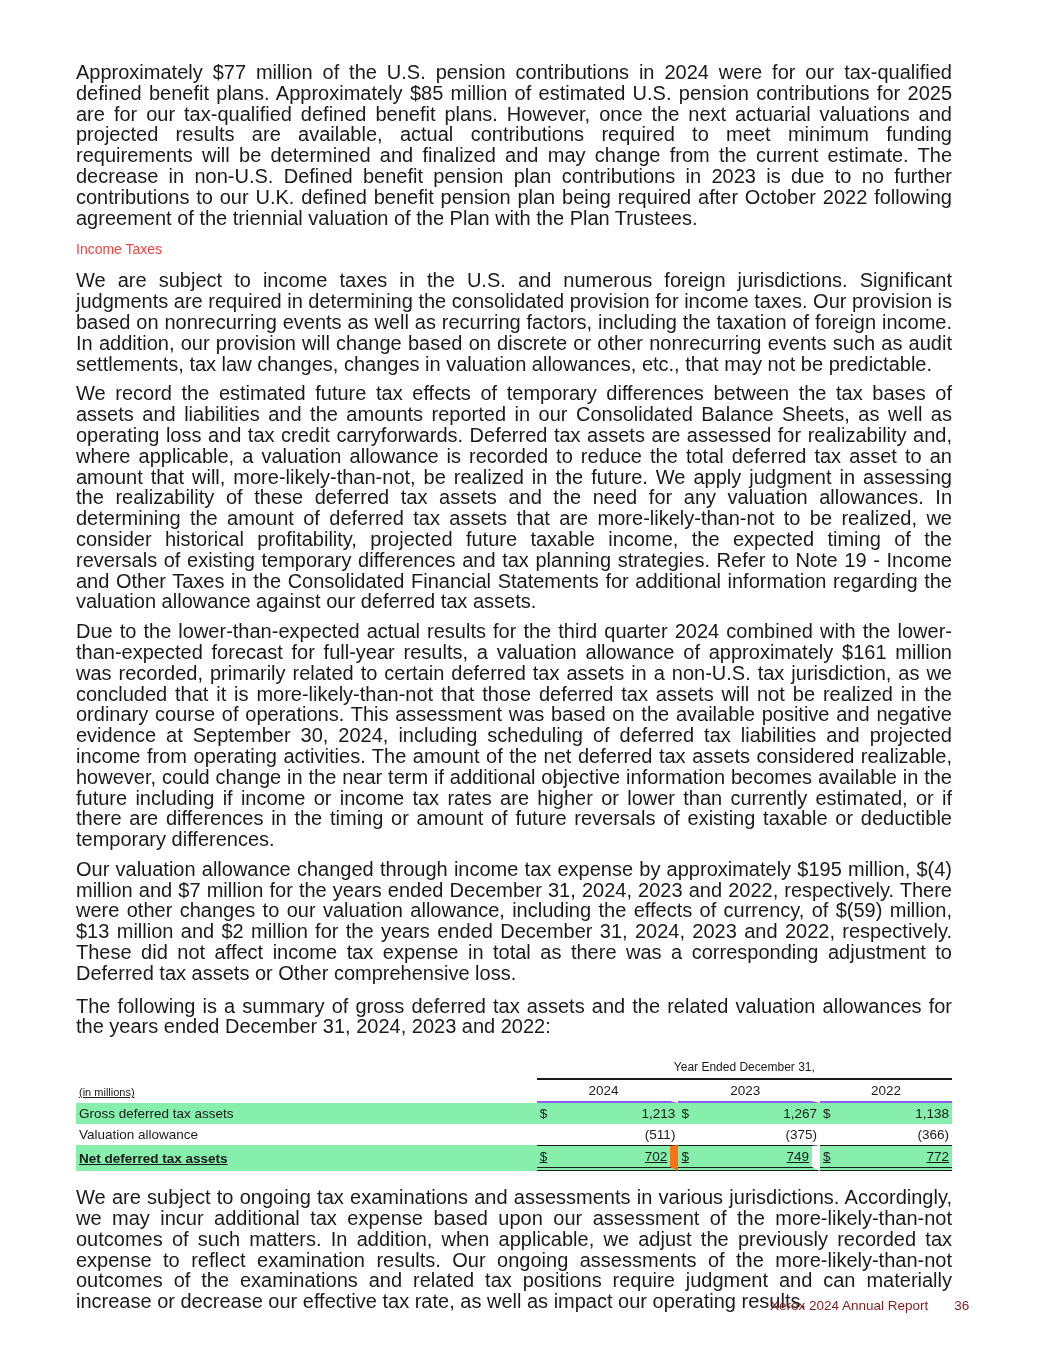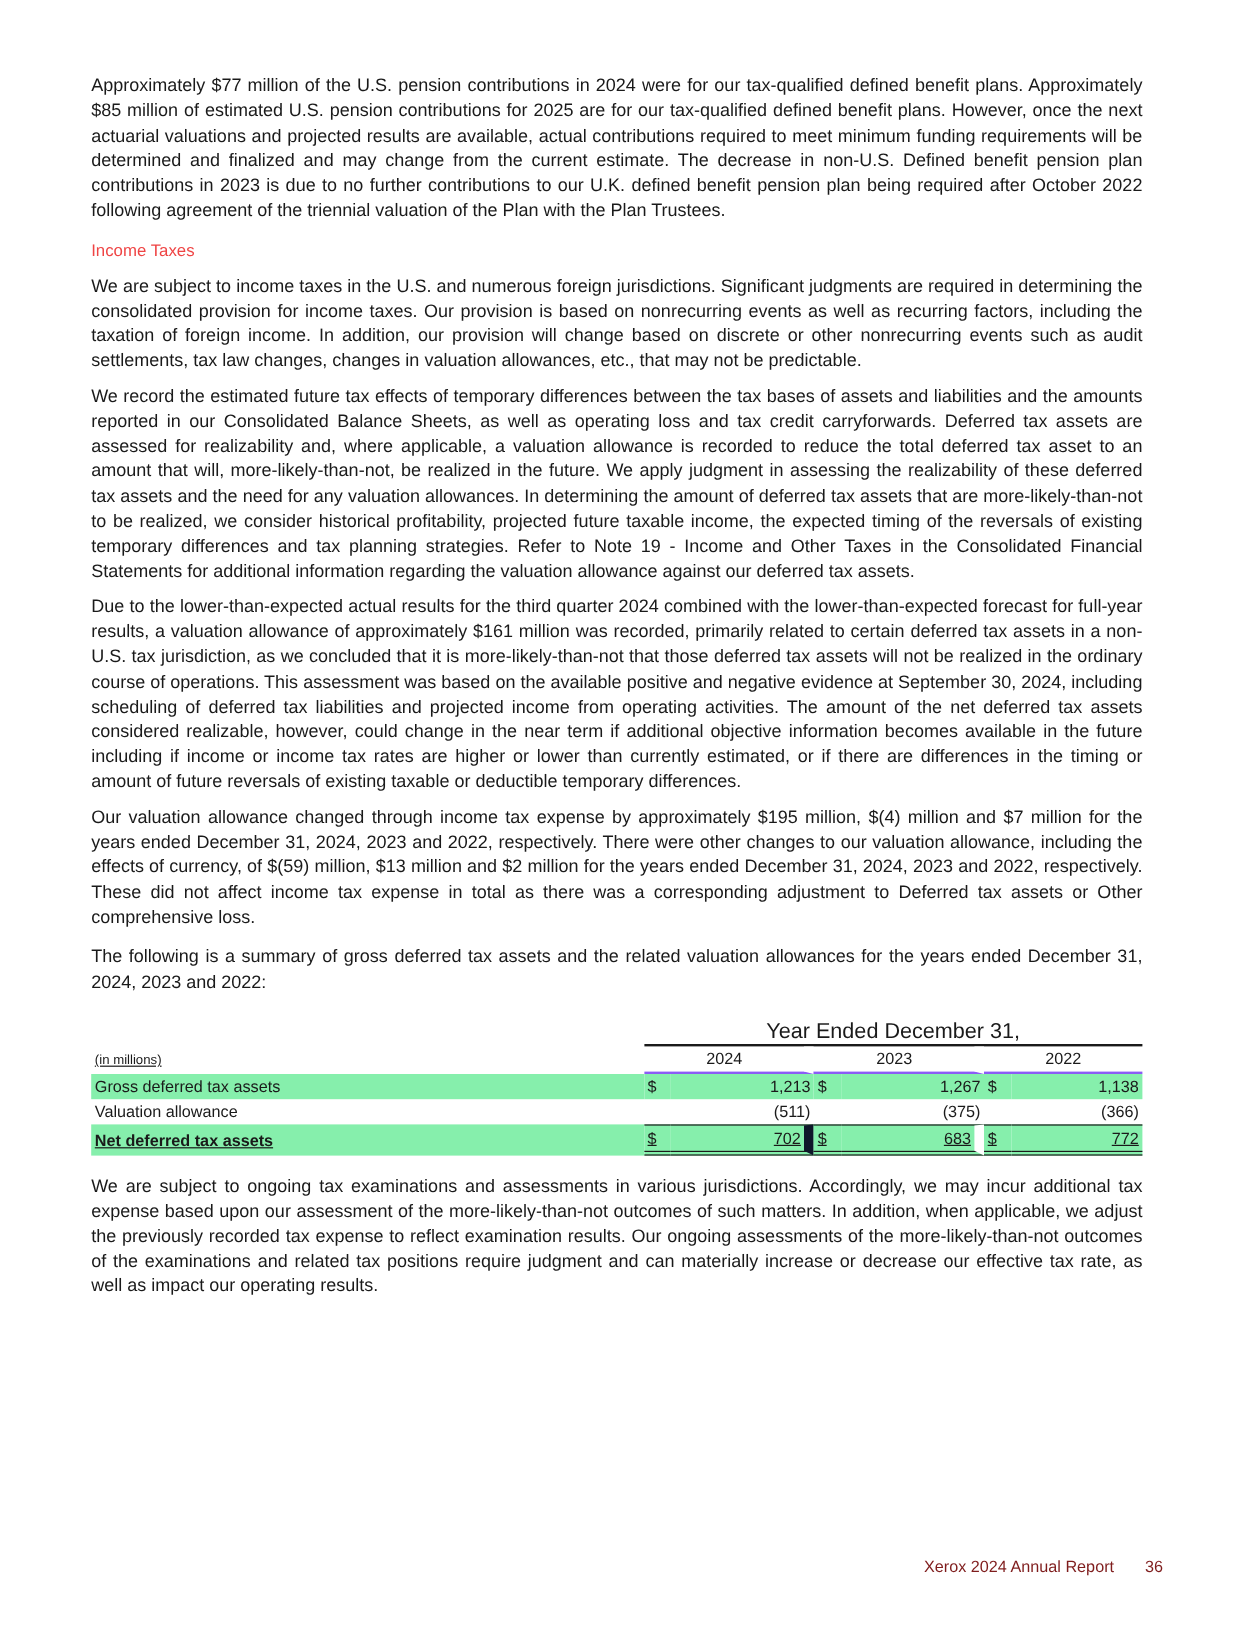--- a/index.html
+++ b/index.html
@@ -2,31 +2,31 @@
 <html><head>
   <meta charset="utf-8">
   <style>
     html, body { margin: 0; padding: 0; background: #ffffff; }
     body {
       width: 1048px; height: 1365px; position: relative; overflow: hidden;
       font-family: "Liberation Sans", sans-serif; color: #1a1a1a;
     }
     .page { position: absolute; left: 76px; top: 62px; width: 876px; }
     p.body {
-      margin: 0 0 9px 0; font-size: 15px; line-height: 20.8px;
+      margin: 0 0 9px 0; font-size: 20px; line-height: 20.8px;
       text-align: justify; hyphens: none;
     }
     h2.section {
       margin: 4px 0 9px 0; font-size: 14px; font-weight: normal; color: #ef4444;
       line-height: 24px;
     }
     .tbl-wrap { margin-top: 20px; margin-bottom: 16px; }
     table.fin { width: 876px; border-collapse: separate; border-spacing: 0; font-size: 13.5px; }
     table.fin td { padding: 0; height: 21px; line-height: 21px; }
-    .yr-hdr { text-align: center; font-size: 18px; }
+    .yr-hdr { text-align: center; font-size: 12px; }
     .yr-hdr-cell { border-bottom: 2px solid #1a1a1a; }
     .units { font-size: 11px; text-decoration: underline; padding-left: 3px !important; vertical-align: bottom; }
     .col-year { text-align: center; border-bottom: 2px solid #8b5cf6; }
     tr.shade td.cell { background: #86efac; }
     td.label { padding-left: 3px !important; }
     td.dollar { width: 20px; padding-left: 3px !important; }
     td.num { text-align: right; padding-right: 3px !important; }
     tr.bold td { font-weight: bold; text-decoration: underline; }
     tr.bold td.dollar, tr.bold td.num { font-weight: normal; }
     tr.net td.amt { border-top: 1.5px solid #1a1a1a; border-bottom: 4px double #1a1a1a; }
@@ -85,23 +85,23 @@
         <td class="cell dollar"></td>
         <td class="cell num">(511)</td>
         <td class="cell dollar"></td>
         <td class="cell num">(375)</td>
         <td class="cell dollar"></td>
         <td class="cell num">(366)</td>
       </tr>
       <tr class="shade bold net">
         <td class="cell label">Net deferred tax assets</td>
         <td class="cell dollar amt">$</td>
-        <td class="cell num amt" style="border-right:8px solid #0f172a">702</td>
+        <td class="cell num amt" style="border-right:8px solid #f97316">702</td>
         <td class="cell dollar amt">$</td>
-        <td class="cell num amt" style="border-right:8px solid #fff">683</td>
+        <td class="cell num amt" style="border-right:8px solid #fff">749</td>
         <td class="cell dollar amt">$</td>
         <td class="cell num amt">772</td>
       </tr>
     </tbody>
       </table>
   </div>
 
   <p class="body">We are subject to ongoing tax examinations and assessments in various jurisdictions. Accordingly, we may incur additional tax expense based upon our assessment of the more-likely-than-not outcomes of such matters. In addition, when applicable, we adjust the previously recorded tax expense to reflect examination results. Our ongoing assessments of the more-likely-than-not outcomes of the examinations and related tax positions require judgment and can materially increase or decrease our effective tax rate, as well as impact our operating results.</p>
 </div>
 

